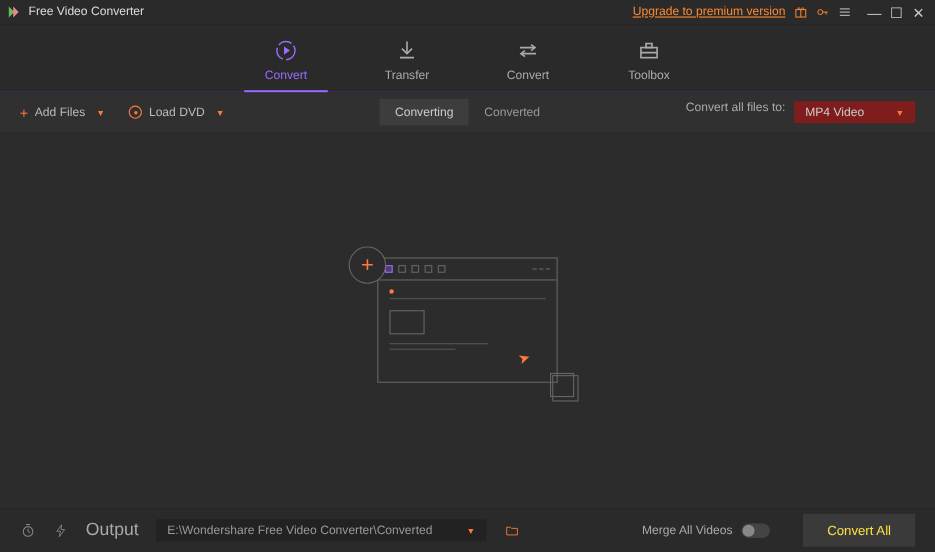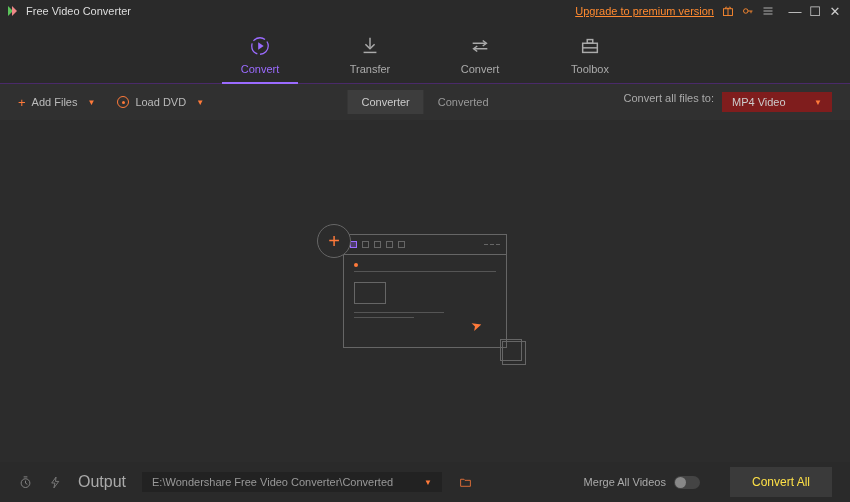--- a/index.html
+++ b/index.html
@@ -162,21 +162,21 @@
     <span class="plus">+</span>
     <span>Add Files</span>
     <span class="dd-caret">▼</span>
   </div>
   <div class="tl-btn">
     <span class="dvd-ico"></span>
     <span>Load DVD</span>
     <span class="dd-caret">▼</span>
   </div>
   <div class="seg">
-    <div class="seg-btn active">Converter</div>
+    <div class="seg-btn active">Converting</div>
     <div class="seg-btn">Converted</div>
   </div>
   <div class="convert-to">
     <span>Convert all files to:</span>
     <div class="select-box">
       <span>MP4 Video</span>
       <span class="car">▼</span>
     </div>
   </div>
 </div>

